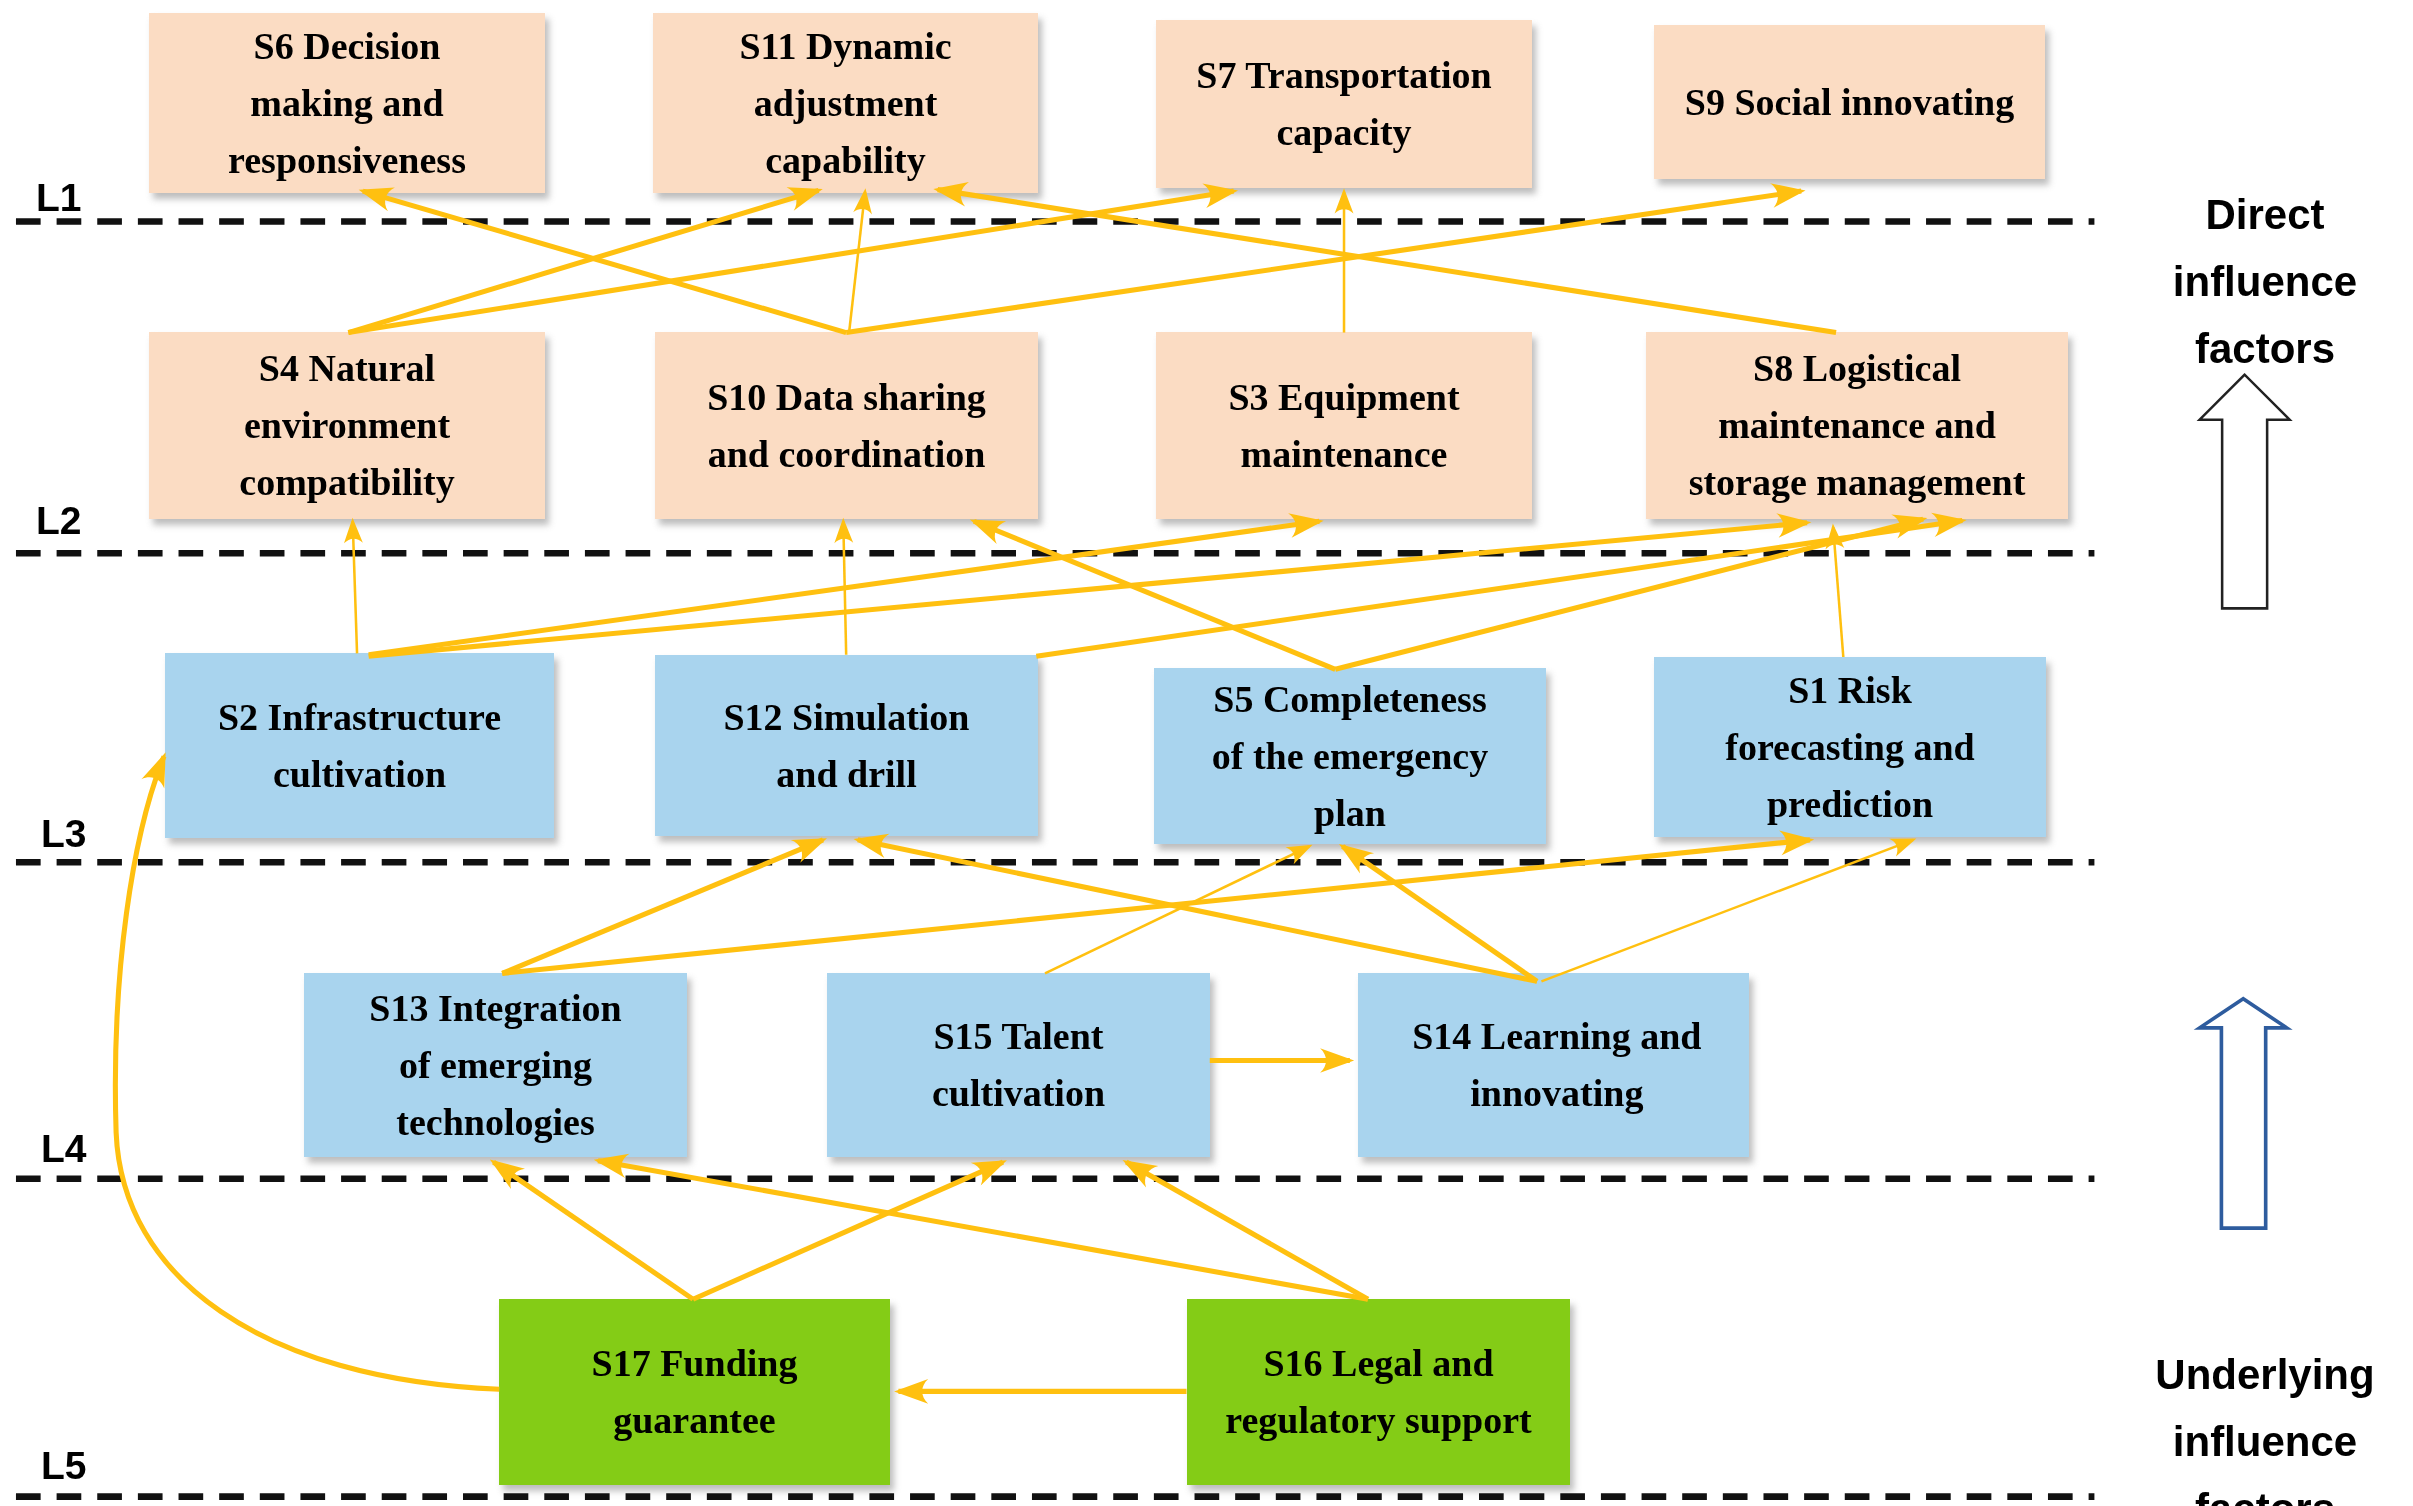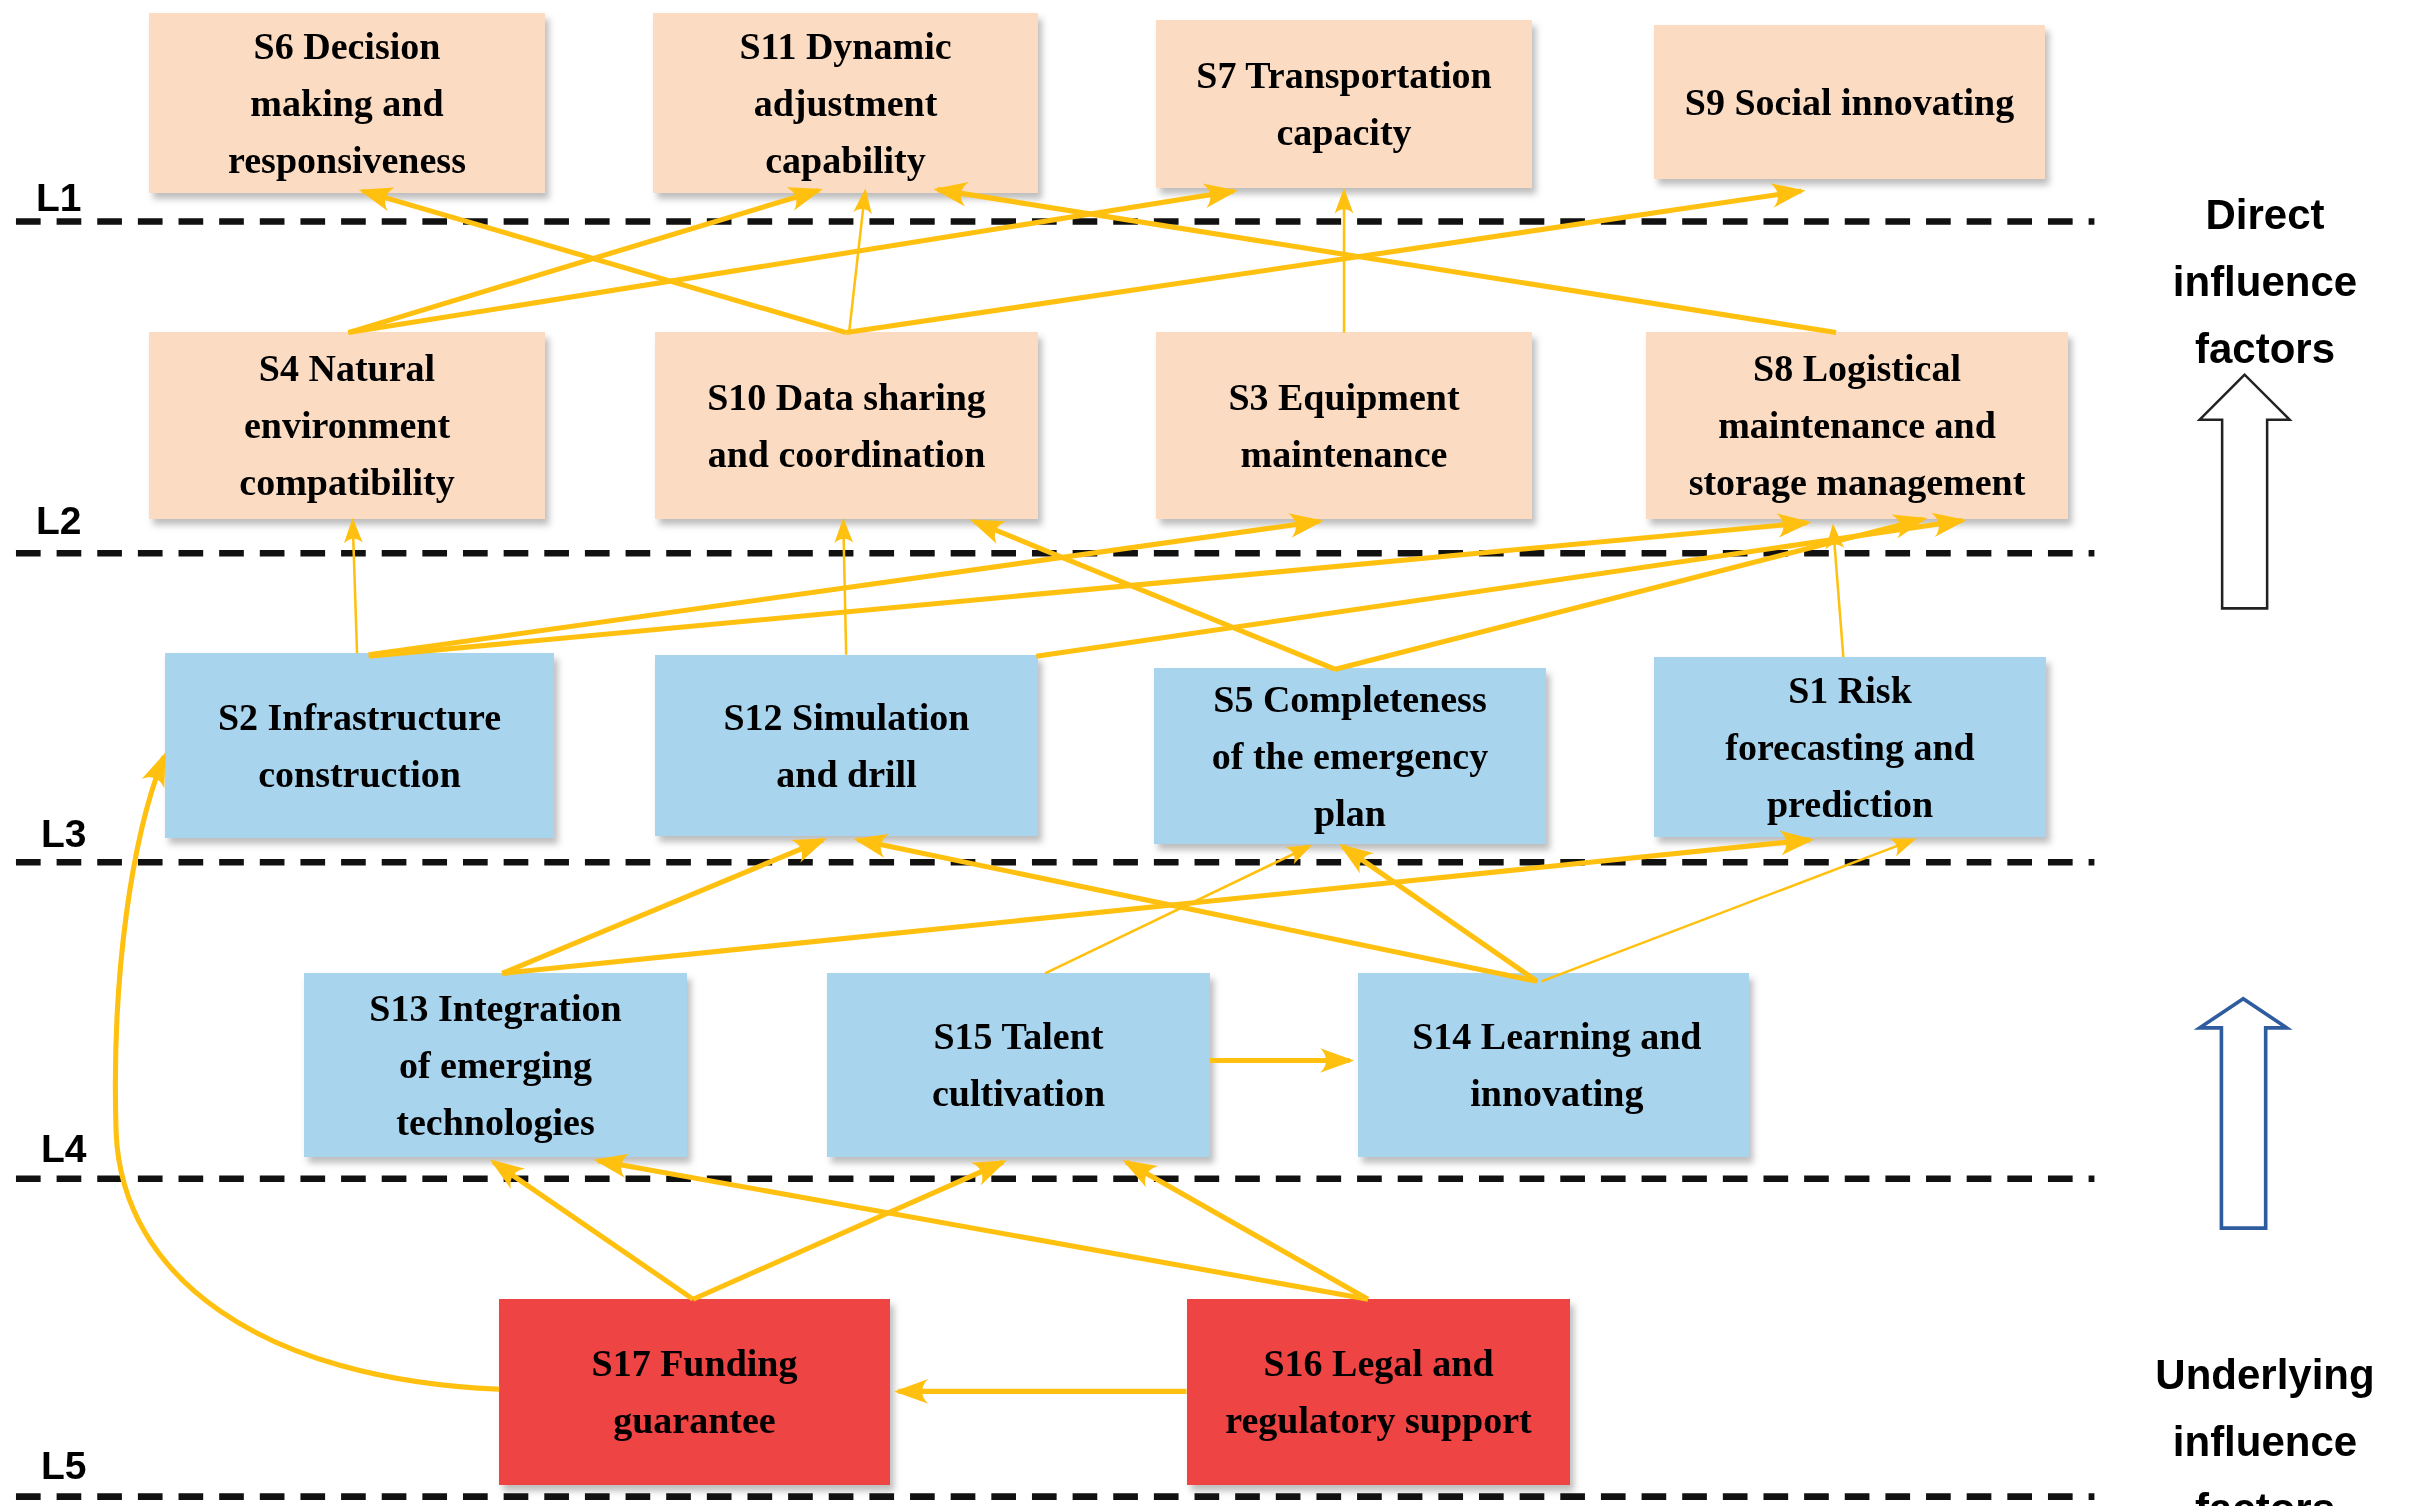--- a/index.html
+++ b/index.html
@@ -18,21 +18,21 @@
     font-weight:bold;
     font-size:38px;line-height:1.5;
     color:#000;
     padding:0 20.3px;box-sizing:border-box;
     white-space:pre-line;
     box-shadow:4.4px 5.8px 6.5px rgba(110,110,110,0.45);
     z-index:2;
   }
   .palette-peach{background:#FBDCC3;}
   .palette-blue{background:#A9D4EE;}
-  .palette-green{background:#ef4444;}
+  .palette-green{background:#84cc16;}
   .lvl-label{
     position:absolute;
     font-family:"Liberation Sans", sans-serif;
     font-weight:bold;font-size:39px;color:#000;z-index:3;
   }
   .side-label{
     position:absolute;left:2116px;width:298px;
     font-family:"Liberation Sans", sans-serif;
     font-weight:bold;font-size:42px;line-height:1.6;color:#000;
     text-align:center;z-index:3;
@@ -57,21 +57,21 @@
 environment
 compatibility</div>
       <div class="node palette-peach" style="left: 655px; top: 332px; width: 383px; height: 187px;">S10 Data sharing
 and coordination</div>
       <div class="node palette-peach" style="left: 1156px; top: 332px; width: 376px; height: 187px;">S3 Equipment
 maintenance</div>
       <div class="node palette-peach" style="left: 1646px; top: 332px; width: 422px; height: 187px;">S8 Logistical
 maintenance and
 storage management</div>
       <div class="node palette-blue" style="left: 165px; top: 653px; width: 389px; height: 185px;">S2 Infrastructure
-construction</div>
+cultivation</div>
       <div class="node palette-blue" style="left: 655px; top: 655px; width: 383px; height: 181px;">S12 Simulation
 and drill</div>
       <div class="node palette-blue" style="left: 1154px; top: 668px; width: 392px; height: 176px;">S5 Completeness
 of the emergency
 plan</div>
       <div class="node palette-blue" style="left: 1654px; top: 657px; width: 392px; height: 180px;">S1 Risk
 forecasting and
 prediction</div>
       <div class="node palette-blue" style="left: 304px; top: 973px; width: 383px; height: 184px;">S13  Integration
 of emerging

